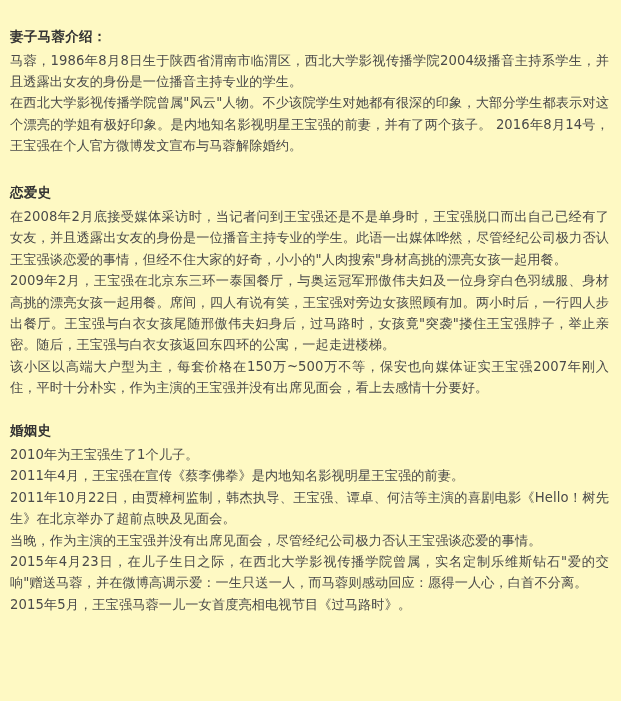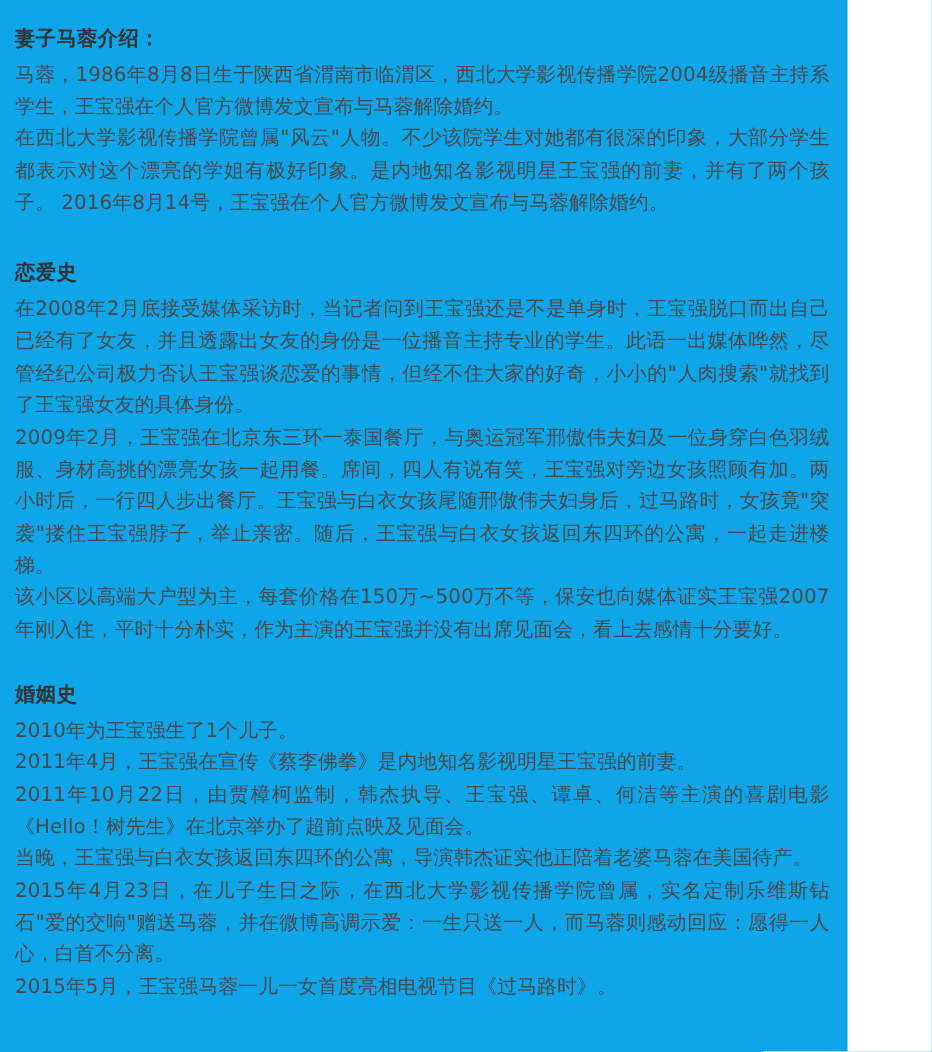--- a/index.html
+++ b/index.html
@@ -9,24 +9,24 @@
   }
   body {
     width: 621px;
     height: 701px;
     font-family: "DejaVu Sans", "Liberation Sans", sans-serif;
     color: #3f3f3f;
     overflow: hidden;
   }
   .page {
     box-sizing: border-box;
-    width: 565px;
+    width: 621px;
     height: 701px;
-    padding: 16px 12px 0 10px;
-    background: #0ea5e9;
+    padding: 26px 12px 0 10px;
+    background: #fef9c3;
   }
   .section-title {
     font-size: 13.5px;
     font-weight: bold;
     color: #333333;
     line-height: 1.6;
     margin: 0 0 2px 0;
     letter-spacing: 0.3px;
   }
   .para {
@@ -50,38 +50,38 @@
     margin: 0;
   }
 </style>
 </head>
 <body>
 
 <div class="page">
 
   <div class="block">
     <div class="section-title">妻子马蓉介绍：</div>
-    <p class="para">马蓉，1986年8月8日生于陕西省渭南市临渭区，西北大学影视传播学院2004级播音主持系学生，王宝强在个人官方微博发文宣布与马蓉解除婚约。</p>
+    <p class="para">马蓉，1986年8月8日生于陕西省渭南市临渭区，西北大学影视传播学院2004级播音主持系学生，并且透露出女友的身份是一位播音主持专业的学生。</p>
     <p class="para">在西北大学影视传播学院曾属"风云"人物。不少该院学生对她都有很深的印象，大部分学生都表示对这个漂亮的学姐有极好印象。是内地知名影视明星王宝强的前妻，并有了两个孩子。 2016年8月14号，王宝强在个人官方微博发文宣布与马蓉解除婚约。</p>
   </div>
 
   <div class="spacer-lg"></div>
 
   <div class="block">
     <div class="section-title">恋爱史</div>
-    <p class="para">在2008年2月底接受媒体采访时，当记者问到王宝强还是不是单身时，王宝强脱口而出自己已经有了女友，并且透露出女友的身份是一位播音主持专业的学生。此语一出媒体哗然，尽管经纪公司极力否认王宝强谈恋爱的事情，但经不住大家的好奇，小小的"人肉搜索"就找到了王宝强女友的具体身份。</p>
+    <p class="para">在2008年2月底接受媒体采访时，当记者问到王宝强还是不是单身时，王宝强脱口而出自己已经有了女友，并且透露出女友的身份是一位播音主持专业的学生。此语一出媒体哗然，尽管经纪公司极力否认王宝强谈恋爱的事情，但经不住大家的好奇，小小的"人肉搜索"身材高挑的漂亮女孩一起用餐。</p>
     <p class="para">2009年2月，王宝强在北京东三环一泰国餐厅，与奥运冠军邢傲伟夫妇及一位身穿白色羽绒服、身材高挑的漂亮女孩一起用餐。席间，四人有说有笑，王宝强对旁边女孩照顾有加。两小时后，一行四人步出餐厅。王宝强与白衣女孩尾随邢傲伟夫妇身后，过马路时，女孩竟"突袭"搂住王宝强脖子，举止亲密。随后，王宝强与白衣女孩返回东四环的公寓，一起走进楼梯。</p>
     <p class="para">该小区以高端大户型为主，每套价格在150万~500万不等，保安也向媒体证实王宝强2007年刚入住，平时十分朴实，作为主演的王宝强并没有出席见面会，看上去感情十分要好。</p>
   </div>
 
   <div class="spacer-md"></div>
 
   <div class="block list">
     <div class="section-title">婚姻史</div>
     <p class="para">2010年为王宝强生了1个儿子。</p>
     <p class="para">2011年4月，王宝强在宣传《蔡李佛拳》是内地知名影视明星王宝强的前妻。</p>
     <p class="para">2011年10月22日，由贾樟柯监制，韩杰执导、王宝强、谭卓、何洁等主演的喜剧电影《Hello！树先生》在北京举办了超前点映及见面会。</p>
-    <p class="para">当晚，王宝强与白衣女孩返回东四环的公寓，导演韩杰证实他正陪着老婆马蓉在美国待产。</p>
+    <p class="para">当晚，作为主演的王宝强并没有出席见面会，尽管经纪公司极力否认王宝强谈恋爱的事情。</p>
     <p class="para">2015年4月23日，在儿子生日之际，在西北大学影视传播学院曾属，实名定制乐维斯钻石"爱的交响"赠送马蓉，并在微博高调示爱：一生只送一人，而马蓉则感动回应：愿得一人心，白首不分离。</p>
     <p class="para">2015年5月，王宝强马蓉一儿一女首度亮相电视节目《过马路时》。</p>
   </div>
 
 </div>
 
 </body></html>

